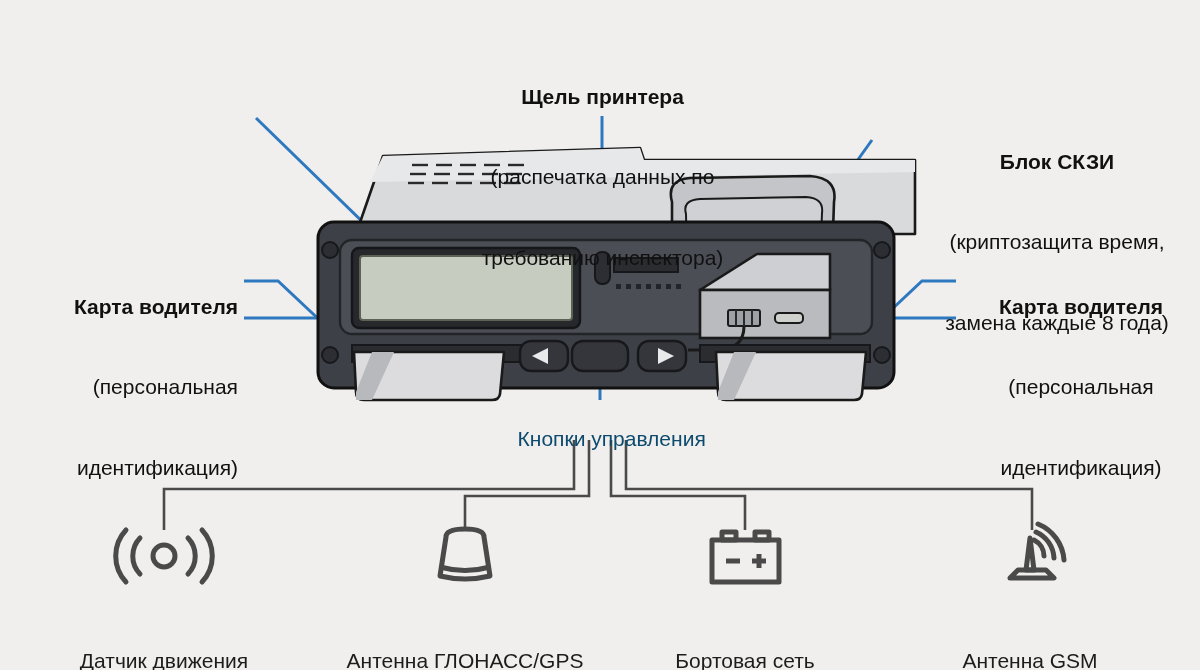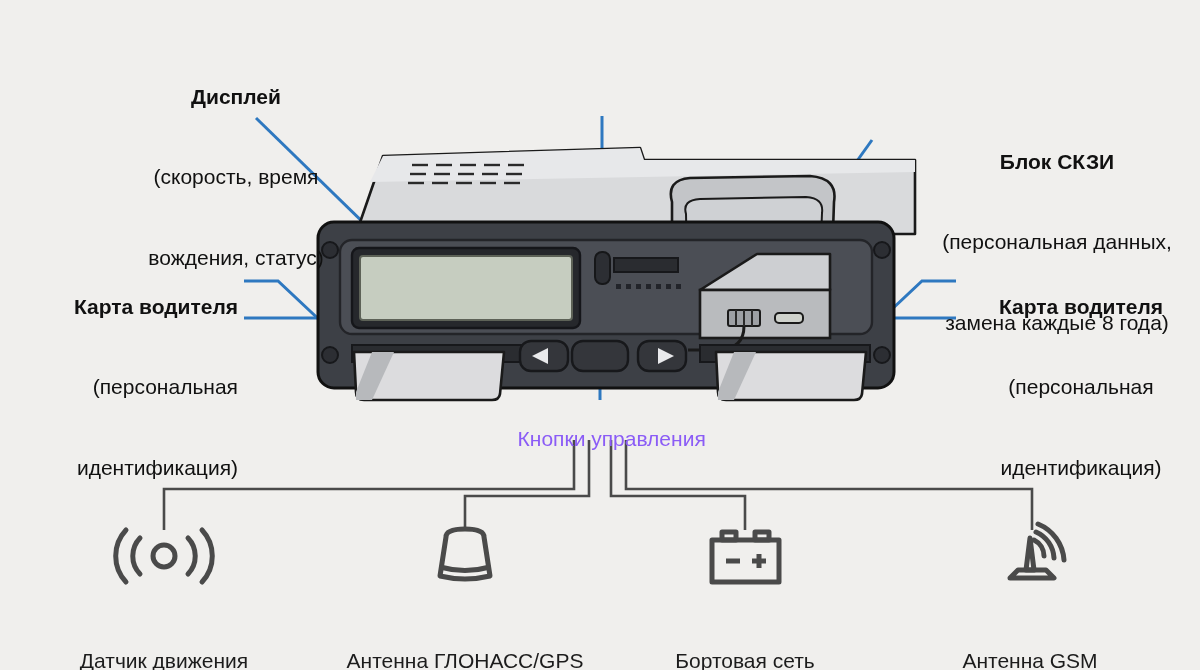--- a/index.html
+++ b/index.html
@@ -50,21 +50,21 @@
     color: #1c1c1c;
     font-size: 21px;
     line-height: 1.3;
     text-align: center;
     white-space: pre;
   }
   .leaf-label span { display: block; }
 
   .mid-label {
     position: absolute;
-    color: #8b5cf6;
+    color: #0c4a6e;
     font-size: 21px;
     text-align: center;
     white-space: pre;
   }
 </style>
 </head>
 <body>
 
 <div id="stage">
 
@@ -213,30 +213,30 @@
     <g stroke="#4a4a4a" stroke-width="5" fill="none" stroke-linejoin="round" stroke-linecap="round">
       <path d="M1010,578 L1018,570 L1046,570 L1054,578 Z"></path>
       <path d="M1026,570 L1030,538 L1034,570 Z"></path>
       <path d="M1044,556 a18,18 0 0 0 -10,-16"></path>
       <path d="M1054,558 a30,30 0 0 0 -18,-26"></path>
       <path d="M1064,560 a42,42 0 0 0 -26,-36"></path>
     </g>
 
   </svg>
 
-  <div class="callout ta-c" style="left:126px; top:30px; width:220px;">
-    <span class="ttl">Дисплей</span>
-    <span class="sub">(скорость, время</span>
-    <span class="sub">вождения, статус)</span>
-  </div>
-
+
+  <div class="callout ta-c" style="left:450px; top:30px; width:305px;">
+    <span class="ttl">Щель принтера</span>
+    <span class="sub">(распечатка данных по</span>
+    <span class="sub">требованию инспектора)</span>
+  </div>
 
   <div class="callout ta-l" style="left:917px; top:95px; width:280px;">
     <span class="ttl">Блок СКЗИ</span>
-    <span class="sub">(персональная данных,</span>
+    <span class="sub">(криптозащита время,</span>
     <span class="sub">замена каждые 8 года)</span>
   </div>
 
   <div class="callout ta-r" style="left:10px; top:240px; width:228px;">
     <span class="ttl">Карта водителя</span>
     <span class="sub">(персональная</span>
     <span class="sub">идентификация)</span>
   </div>
 
   <div class="callout ta-l" style="left:966px; top:240px; width:230px;">

